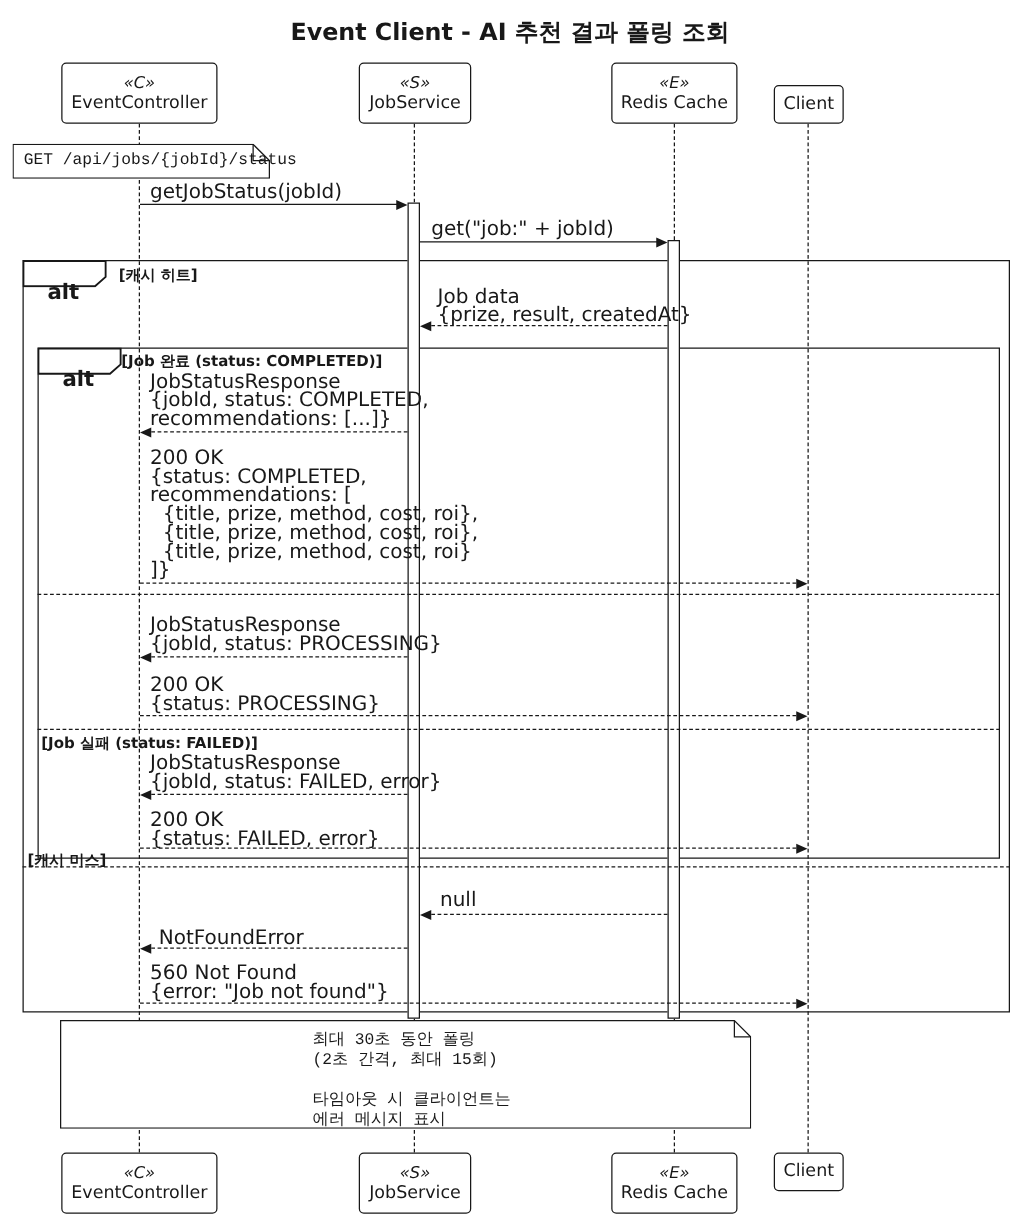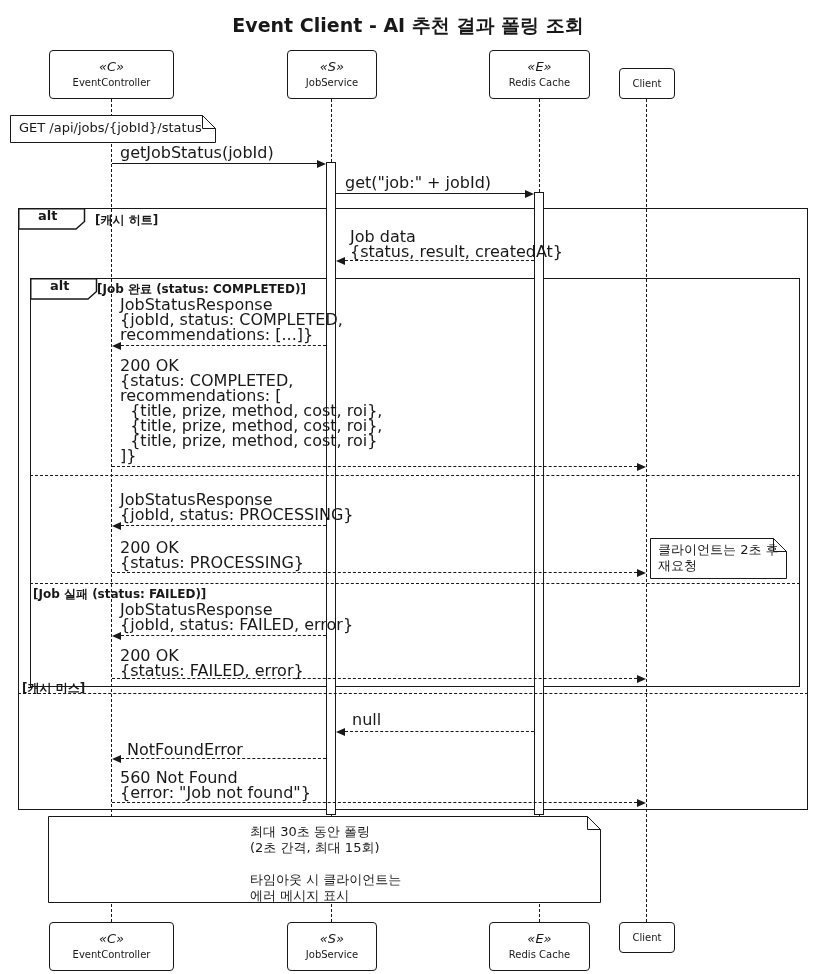--- a/index.html
+++ b/index.html
@@ -4,36 +4,36 @@
 <style>
   html,body{margin:0;padding:0;background:#fff;}
   #canvas{position:relative;width:816px;height:974px;background:#fff;
     font-family:"DejaVu Sans","Liberation Sans",sans-serif;color:#181818;overflow:hidden;}
   .abs{position:absolute;}
   .title{width:816px;top:13px;text-align:center;font-size:19px;font-weight:bold;}
   .pbox{border:1.5px solid #181818;border-radius:4px;background:#fff;
     display:flex;flex-direction:column;align-items:center;justify-content:center;
     box-sizing:border-box;z-index:6;}
   .pstereo{font-style:italic;font-size:13px;line-height:15px;}
-  .pname{font-size:10px;line-height:17px;}
+  .pname{font-size:14px;line-height:17px;}
   .lifeline{width:0;border-left:1px dashed #181818;z-index:1;}
   .frame{border:1.5px solid #181818;box-sizing:border-box;background:transparent;z-index:2;}
   .pent{z-index:4;}
-  .pent span{position:absolute;left:20px;top:0;font-size:13px;font-weight:bold;}
+  .pent span{position:absolute;left:20px;top:16px;font-size:17px;font-weight:bold;}
   .guard{font-size:12px;font-weight:bold;white-space:pre;z-index:4;}
   .divider{height:0;border-top:1px dashed #181818;z-index:3;}
   .act{background:#fff;border:1px solid #181818;box-sizing:border-box;z-index:3;}
   .msg{font-size:16px;line-height:15px;white-space:pre;z-index:5;}
   .line{height:0;border-top:1px solid #181818;z-index:4;}
   .dash{border-top-style:dashed;}
   .ah-r{width:0;height:0;border-top:4px solid transparent;border-bottom:4px solid transparent;
     border-left:9px solid #181818;z-index:5;}
   .ah-l{width:0;height:0;border-top:4px solid transparent;border-bottom:4px solid transparent;
     border-right:9px solid #181818;z-index:5;}
-  .note{z-index:7;}
+  .note{z-index:7;font-family:Liberation Mono, monospace;}
   .note-text{position:absolute;font-size:13px;line-height:16px;white-space:pre;z-index:8;}
 </style>
 </head>
 <body>
 
 <div id="canvas">
 
   <div class="abs title">Event Client - AI 추천 결과 폴링 조회</div>
 
   <div class="abs lifeline" style="left:111px;top:99px;height:823px"></div>
@@ -80,21 +80,21 @@
 
   <div class="abs msg" style="left:120px;top:145px">getJobStatus(jobId)</div>
   <div class="abs line" style="left:112px;top:163px;width:206px"></div>
   <div class="abs ah-r" style="left:317px;top:160px"></div>
 
   <div class="abs msg" style="left:345px;top:175px">get("job:" + jobId)</div>
   <div class="abs line" style="left:336px;top:193px;width:190px"></div>
   <div class="abs ah-r" style="left:525px;top:190px"></div>
 
   <div class="abs msg" style="left:350px;top:229px">Job data
-{status, result, createdAt}</div>
+{prize, result, createdAt}</div>
   <div class="abs line dash" style="left:345px;top:260px;width:189px"></div>
   <div class="abs ah-l" style="left:336px;top:257px"></div>
 
   <div class="abs msg" style="left:120px;top:297px">JobStatusResponse
 {jobId, status: COMPLETED,
 recommendations: [...]}</div>
   <div class="abs line dash" style="left:121px;top:345px;width:205px"></div>
   <div class="abs ah-l" style="left:112px;top:342px"></div>
 
   <div class="abs msg" style="left:120px;top:358px">200 OK
@@ -112,28 +112,20 @@
   <div class="abs msg" style="left:120px;top:492px">JobStatusResponse
 {jobId, status: PROCESSING}</div>
   <div class="abs line dash" style="left:121px;top:525px;width:205px"></div>
   <div class="abs ah-l" style="left:112px;top:522px"></div>
 
   <div class="abs msg" style="left:120px;top:540px">200 OK
 {status: PROCESSING}</div>
   <div class="abs line dash" style="left:112px;top:572px;width:525px"></div>
   <div class="abs ah-r" style="left:637px;top:569px"></div>
 
-  <div class="abs note" style="left:650px;top:538px">
-    <svg width="137" height="41">
-        <path d="M0.5,0.5 H123.5 L136.5,13.5 V40.5 H0.5 Z" fill="#ffffff" stroke="#181818" stroke-width="1"></path>
-        <path d="M123.5,0.5 V13.5 H136.5" fill="none" stroke="#181818" stroke-width="1"></path>
-      </svg>
-    <div class="note-text" style="left:8px;top:4px">클라이언트는 2초 후
-재요청</div>
-  </div>
 
   <div class="abs divider" style="left:30px;top:583px;width:770px"></div>
   <div class="abs guard" style="left:33px;top:586px">[Job 실패 (status: FAILED)]</div>
 
   <div class="abs msg" style="left:120px;top:602px">JobStatusResponse
 {jobId, status: FAILED, error}</div>
   <div class="abs line dash" style="left:121px;top:635px;width:205px"></div>
   <div class="abs ah-l" style="left:112px;top:632px"></div>
 
   <div class="abs msg" style="left:120px;top:648px">200 OK

